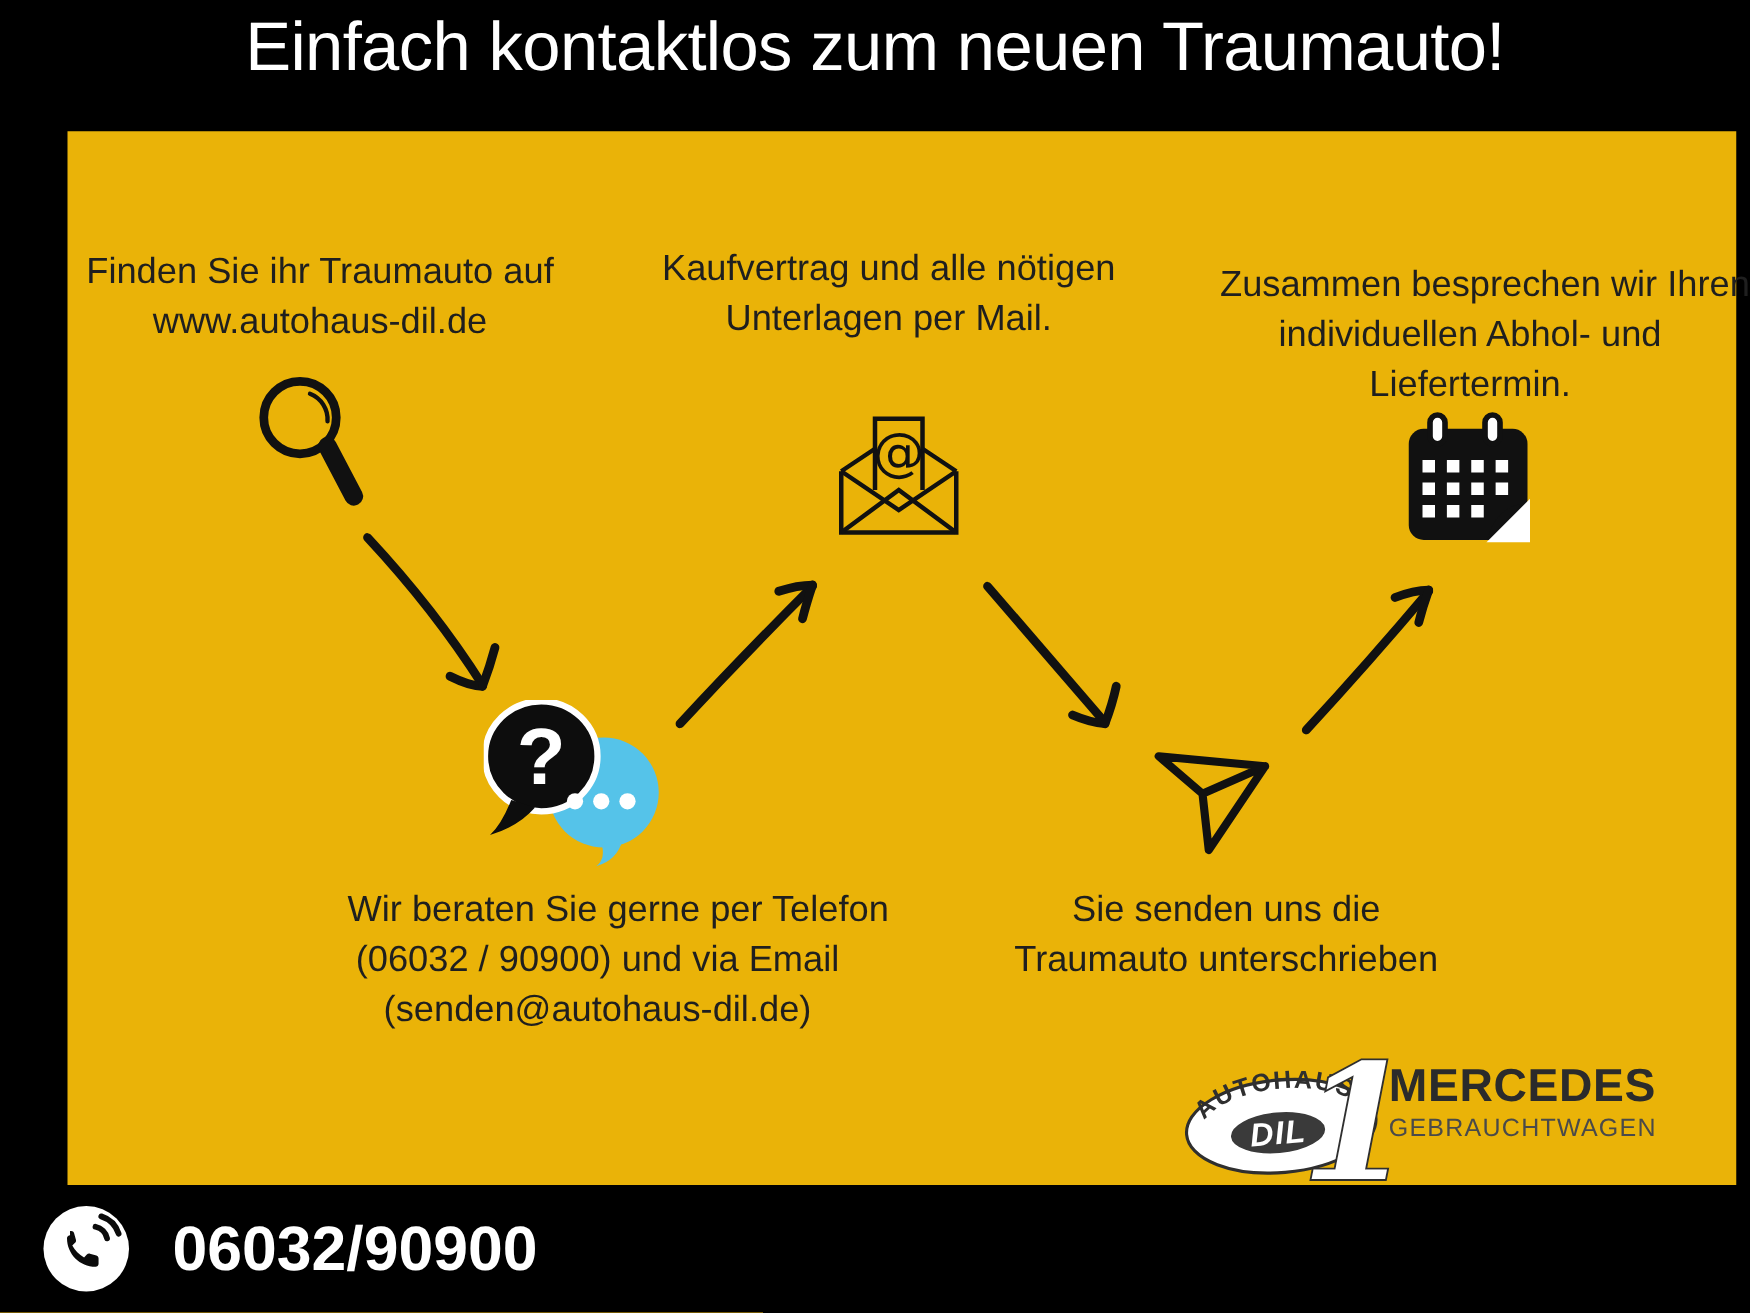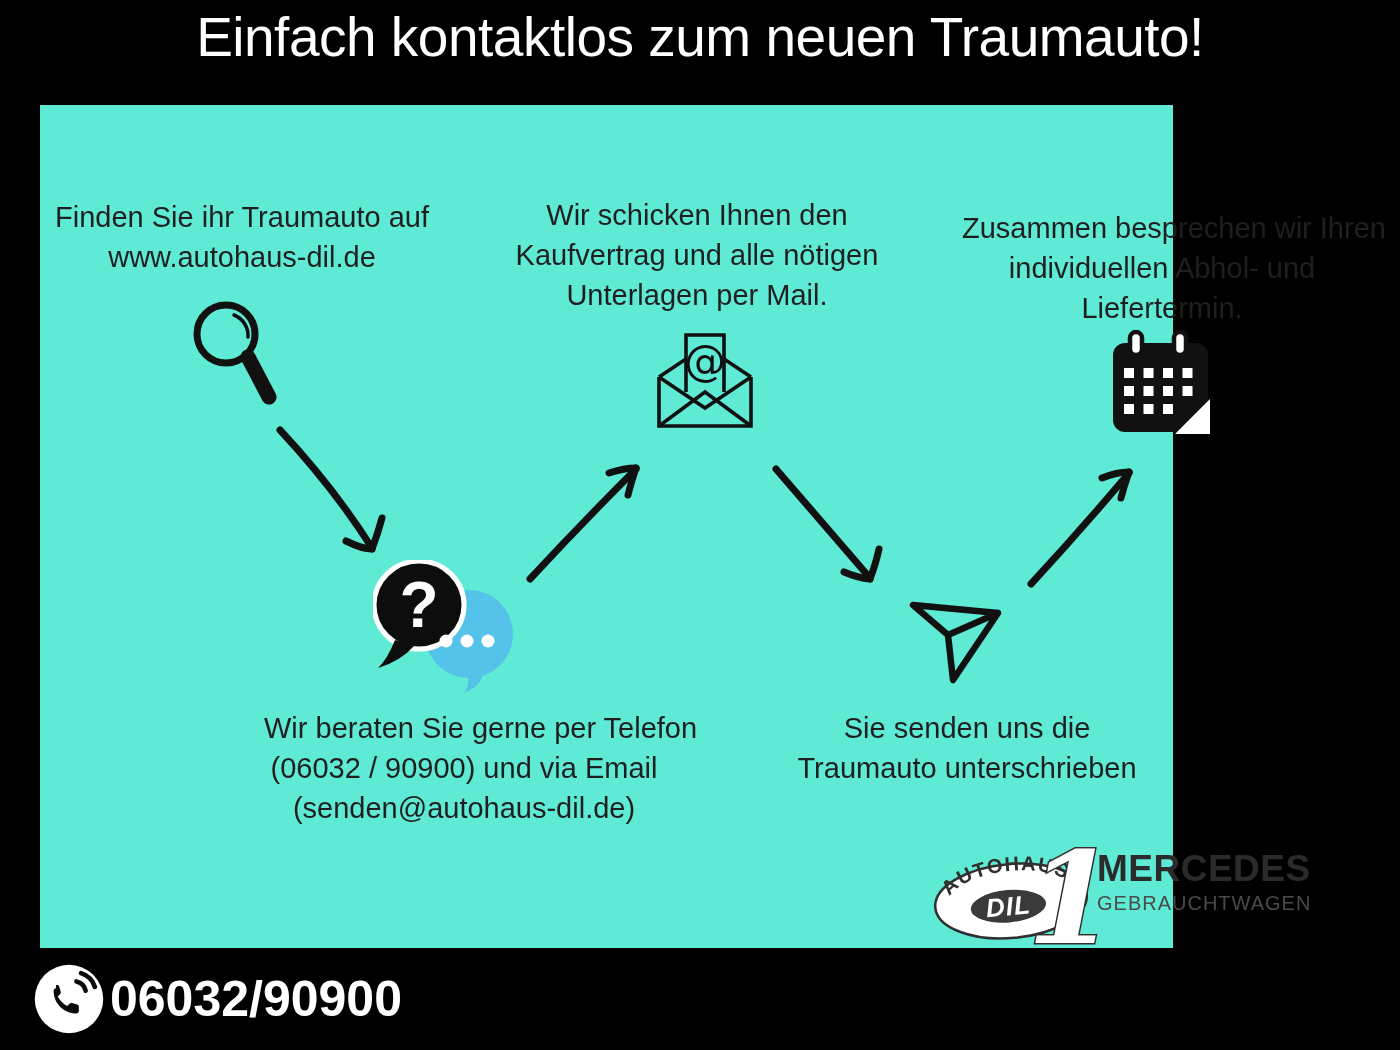--- a/index.html
+++ b/index.html
@@ -9,22 +9,22 @@
     font-family:"Liberation Sans","DejaVu Sans",sans-serif;
   }
   .title-bar{
     position:absolute;left:0;top:0;width:1400px;height:74px;
     display:flex;align-items:center;justify-content:center;
   }
   .title-bar h1{
     margin:0;color:#fff;font-size:55px;font-weight:400;letter-spacing:-0.5px;
   }
   .panel{
-    position:absolute;left:40px;top:105px;width:1133px;height:843px;
-    background:#5eead4;
+    position:absolute;left:54px;top:105px;width:1335px;height:843px;
+    background:#eab308;
   }
   .arrows{position:absolute;left:0;top:0;width:1335px;height:843px}
   .arrow{stroke:#111;stroke-width:7;fill:none;stroke-linecap:round;stroke-linejoin:round}
   .step-text{
     position:absolute;color:#1f1f1f;font-size:29px;line-height:40px;
     text-align:center;white-space:nowrap;
   }
   .step-text strong{font-weight:normal}
   .icon{position:absolute}
   
@@ -39,21 +39,21 @@
   .text-schedule{left:922px;top:103px;width:400px}
   .icon-calendar{left:1071px;top:223px}
   
   .logo-svg{position:absolute;left:891px;top:732px}
   .brand{position:absolute;left:1057px;top:745px;line-height:1}
   .brand-1{font-size:37px;font-weight:bold;color:#2b2b2b;letter-spacing:0.5px}
   .brand-2{font-size:20px;font-weight:400;color:#4a4a4a;letter-spacing:1px;margin-top:6px}
   
   .phone-bar{
     position:absolute;left:0;bottom:0;width:1400px;height:102px;
-    display:flex;align-items:center;gap:4px;padding-left:32px;box-sizing:border-box;
+    display:flex;align-items:center;gap:32px;padding-left:32px;box-sizing:border-box;
   }
   .phone-number{color:#fff;font-size:50px;font-weight:bold;letter-spacing:0px}
 </style>
 </head>
 <body>
 
 <div>
 
   <header class="title-bar">
     <h1>Einfach kontaktlos zum neuen Traumauto!</h1>
@@ -110,21 +110,20 @@
         <circle cx="115" cy="81" r="6.5" fill="#fff"></circle>
       </g>
     </svg>
     <div class="step-text text-advise">
       <div>Wir beraten Sie gerne per Telefon</div>
       <div><strong>(06032 / 90900)</strong><span> und via Email</span></div>
       <div><strong>(senden@autohaus-dil.de)</strong></div>
     </div>
 
     <div class="step-text text-send">
-      <div>Wir schicken Ihnen den</div>
       <div>Kaufvertrag und alle nötigen</div>
       <div>Unterlagen per Mail.</div>
     </div>
     <svg class="icon icon-envelope" width="104" height="104" viewBox="0 0 104 104">
       <g fill="none" stroke="#111" stroke-width="3.6">
         <path d="M33,64 L33,7 L71,7 L71,64"></path>
         <path d="M6,49 L6,98 L98,98 L98,49"></path>
         <path d="M6,49 L33,31 M71,31 L98,49"></path>
         <path d="M6,49 L52,80 L98,49"></path>
         <path d="M6,98 L52,64 L98,98"></path>

